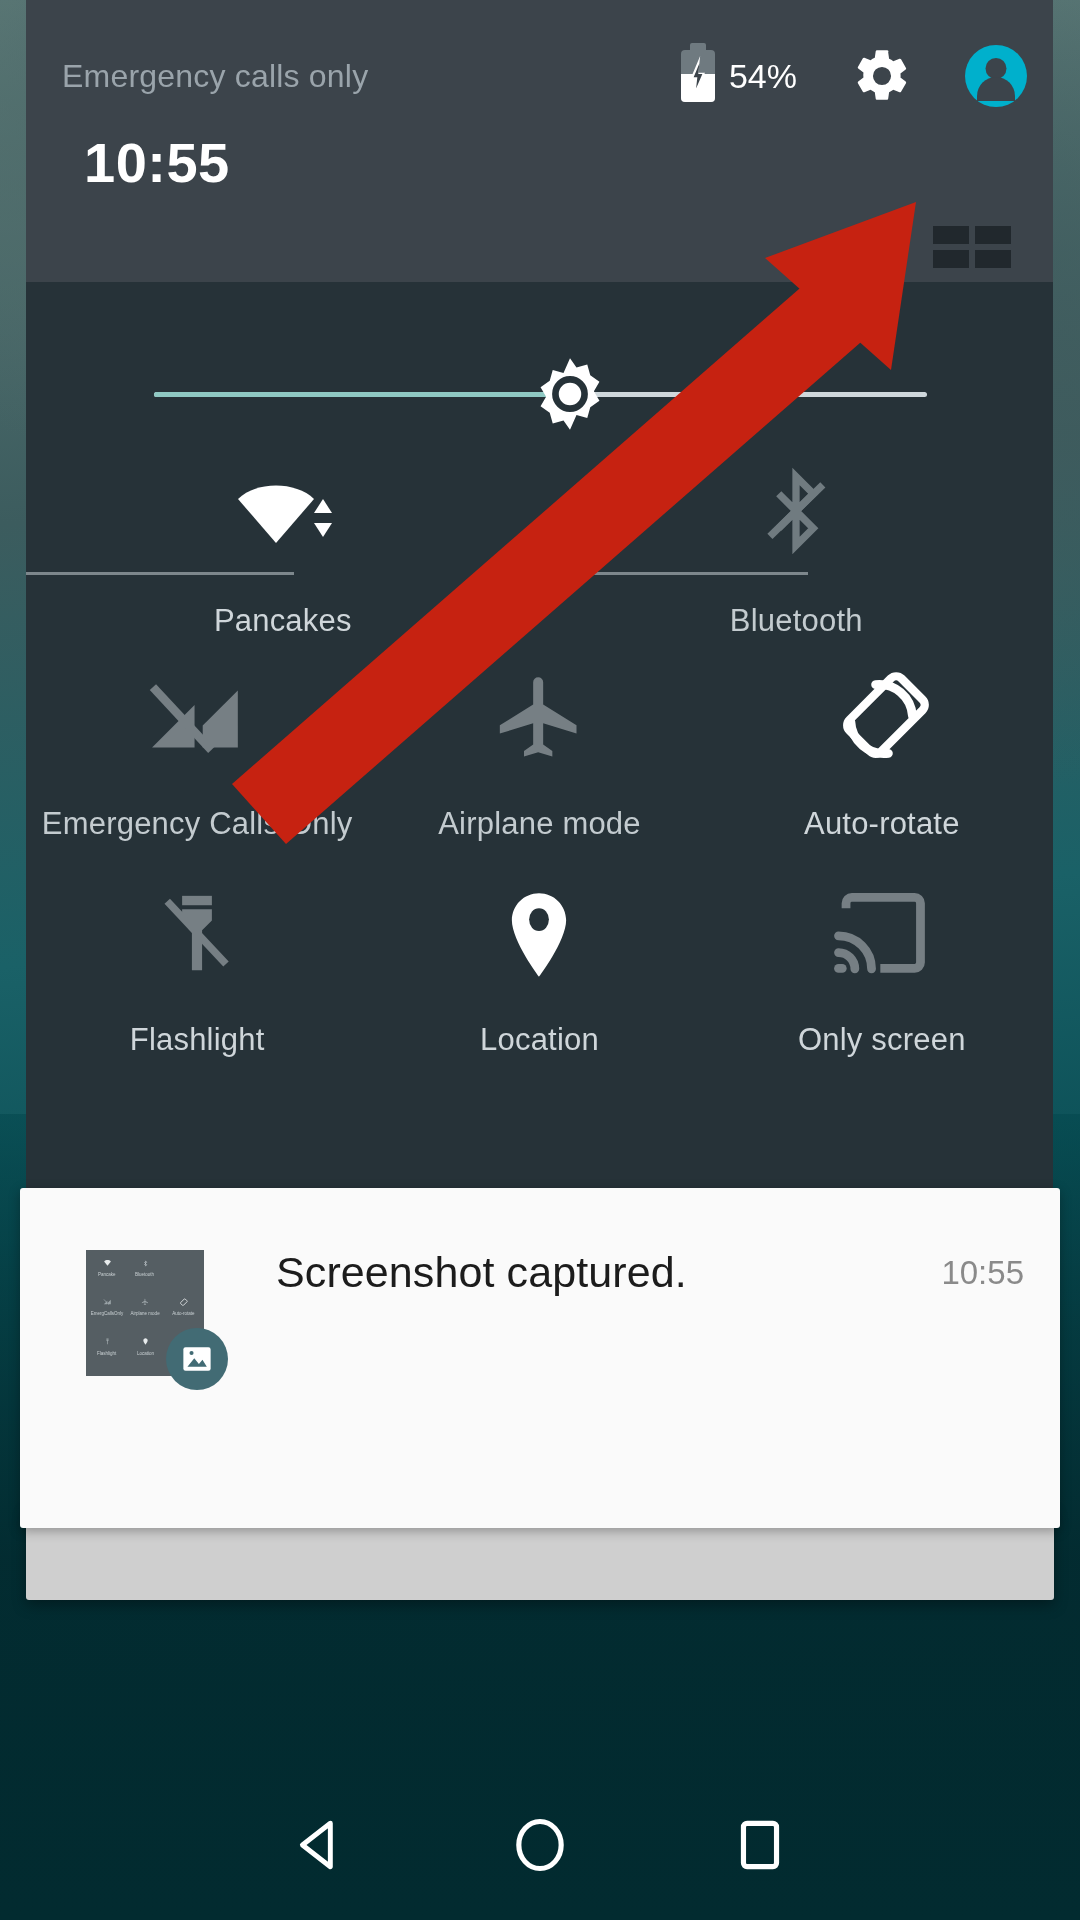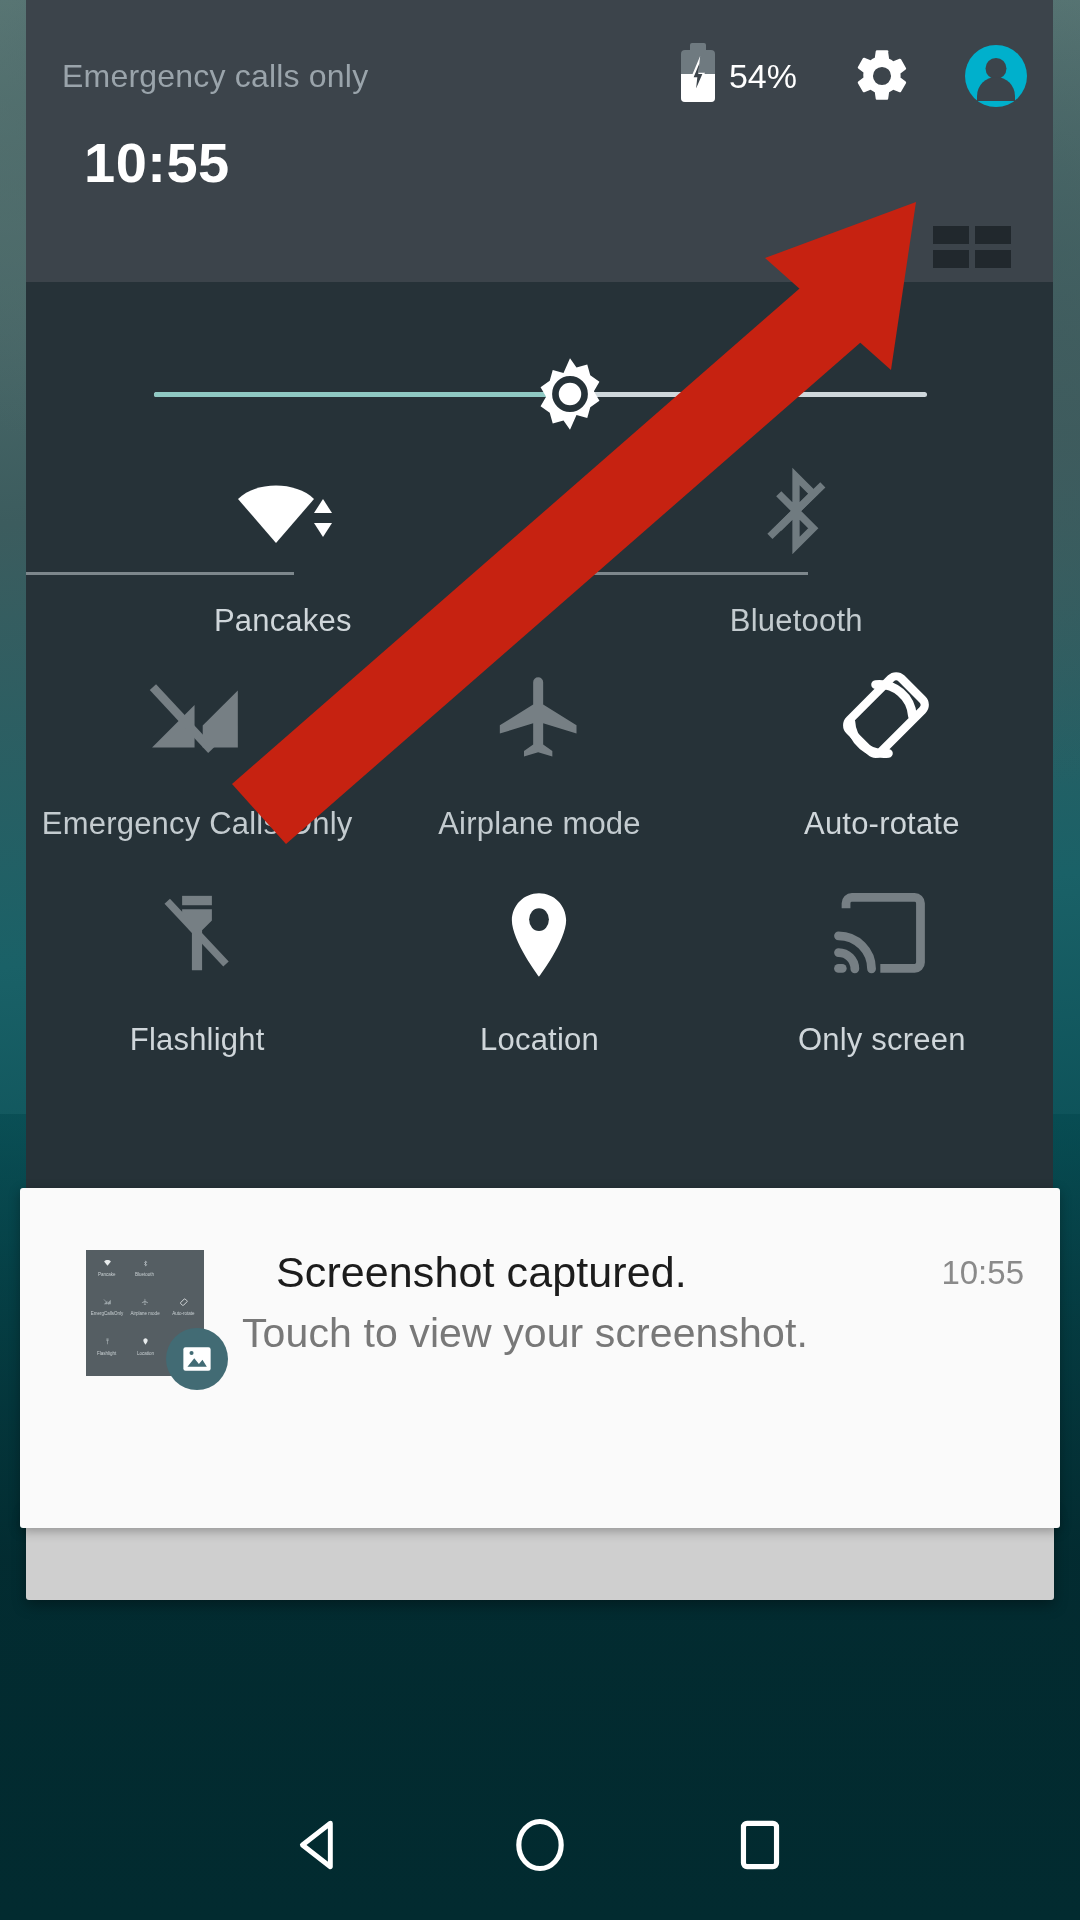--- a/index.html
+++ b/index.html
@@ -528,21 +528,20 @@
 
     <div class="notif-badge">
       <svg width="34" height="30" viewBox="0 0 24 22">
         <rect x="2" y="2.4" width="20" height="17.2" rx="1.6" fill="#ffffff"></rect>
         <path fill="#426b74" d="M5 16.6 L10 10.4 L13.4 14.6 L16 11.6 L19.2 16.6 Z"></path>
         <circle cx="8" cy="6.6" r="1.5" fill="#426b74"></circle>
       </svg>
     </div>
 
     <div class="notif-title">Screenshot captured.</div>
-    <div class="notif-sub">Touch to view your screenshot.</div>
     <div class="notif-time">10:55</div>
   </div>
 </div>
 
 <div id="navbar">
   <div class="nav-btn">
     <svg width="62" height="62" viewBox="0 0 24 24">
       <path fill="none" stroke="#ffffff" stroke-width="1.9" stroke-linejoin="round" d="M16 3.6 L5.2 12 L16 20.4 Z"></path>
     </svg>
   </div>

